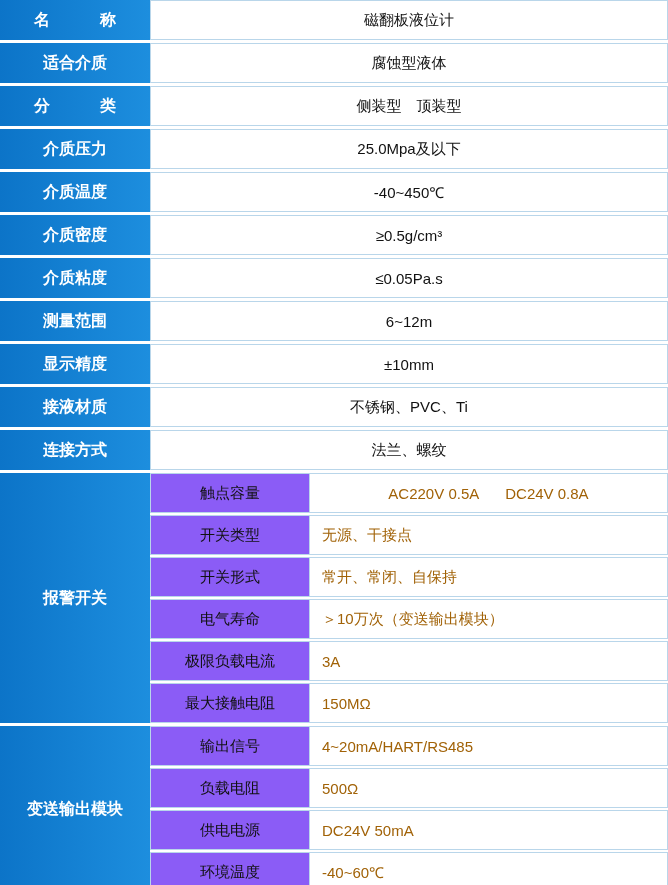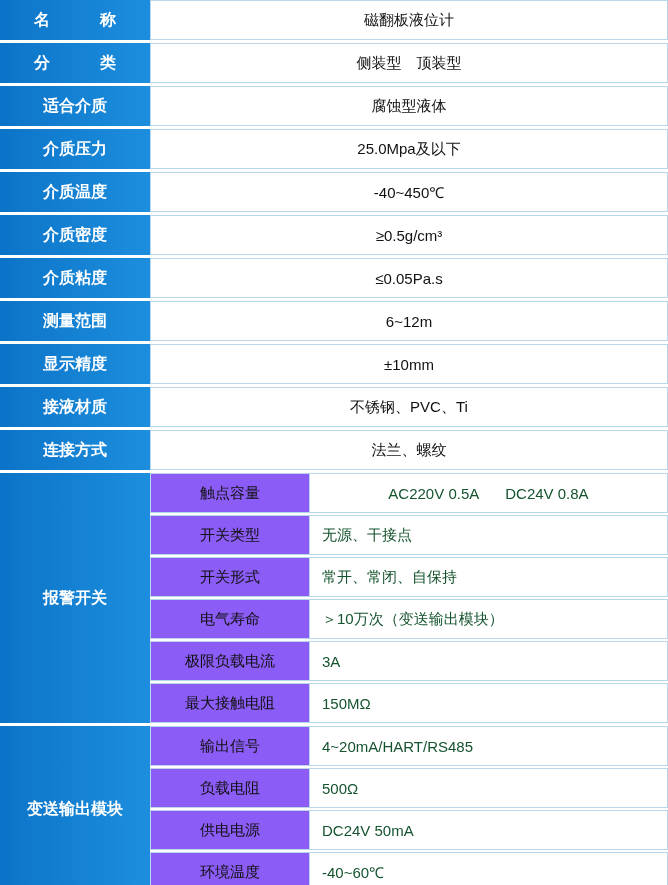--- a/index.html
+++ b/index.html
@@ -87,21 +87,21 @@
     align-items: center;
     justify-content: center;
     box-sizing: border-box;
   }
   .sub-value {
     flex: 1;
     border: 1px solid #b9d6ea;
     border-left: none;
     background: #ffffff;
     font-size: 15px;
-    color: #14532d;
+    color: #a16207;
     display: flex;
     align-items: center;
     box-sizing: border-box;
     padding-left: 12px;
     text-align: right;
   }
   .sub-value.center {
     justify-content: center;
     padding-left: 0;
   }
@@ -116,27 +116,27 @@
 <body>
 
 <div class="spec-table">
 
   <div class="row">
     <div class="label-cell spaced">名　　称</div>
     <div class="value-cell h40">磁翻板液位计</div>
   </div>
 
   <div class="row">
+    <div class="label-cell">适合介质</div>
+    <div class="value-cell h40">腐蚀型液体</div>
+  </div>
+
+  <div class="row">
     <div class="label-cell spaced">分　　类</div>
     <div class="value-cell h40">侧装型　顶装型</div>
-  </div>
-
-  <div class="row">
-    <div class="label-cell">适合介质</div>
-    <div class="value-cell h40">腐蚀型液体</div>
   </div>
 
   <div class="row">
     <div class="label-cell">介质压力</div>
     <div class="value-cell h40">25.0Mpa及以下</div>
   </div>
 
   <div class="row">
     <div class="label-cell">介质温度</div>
     <div class="value-cell h40">-40~450℃</div>

